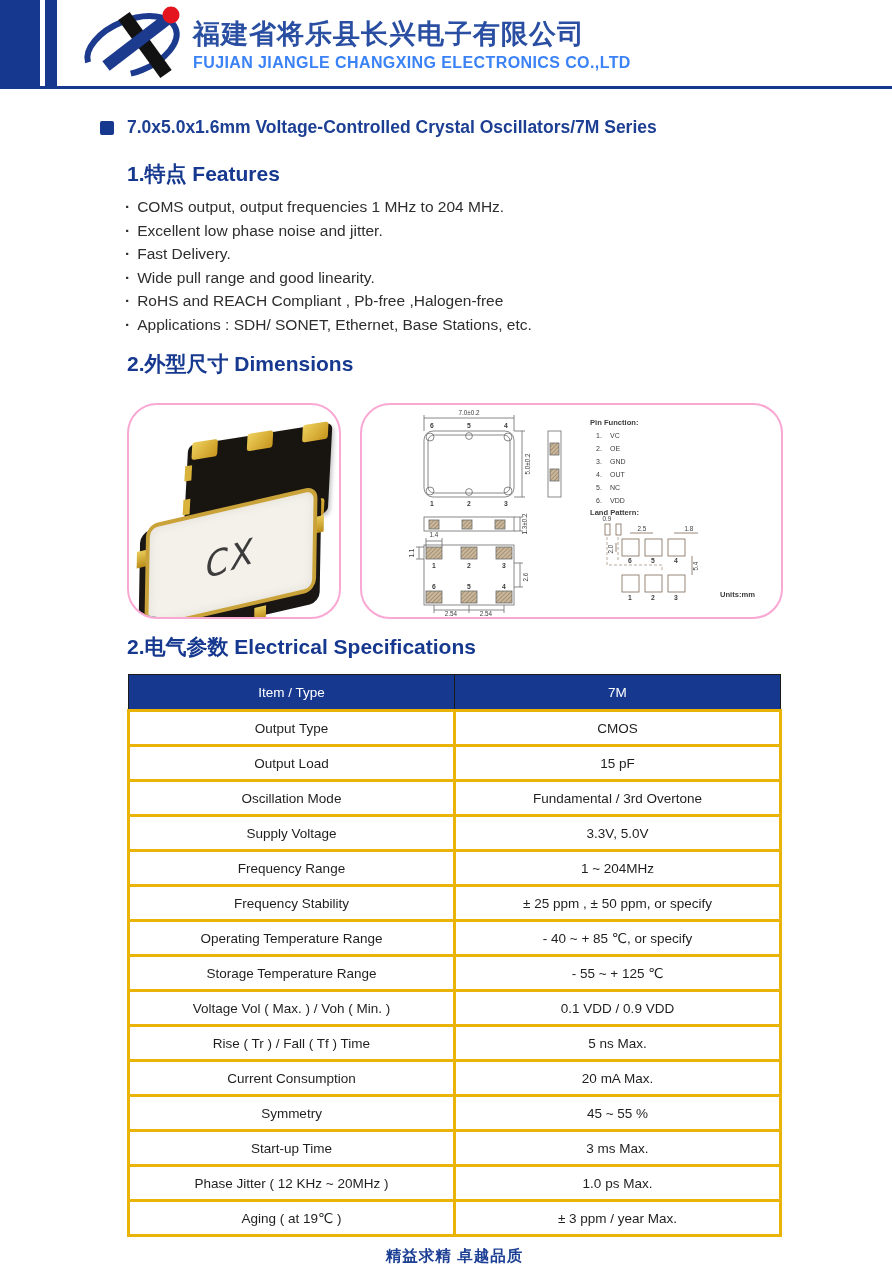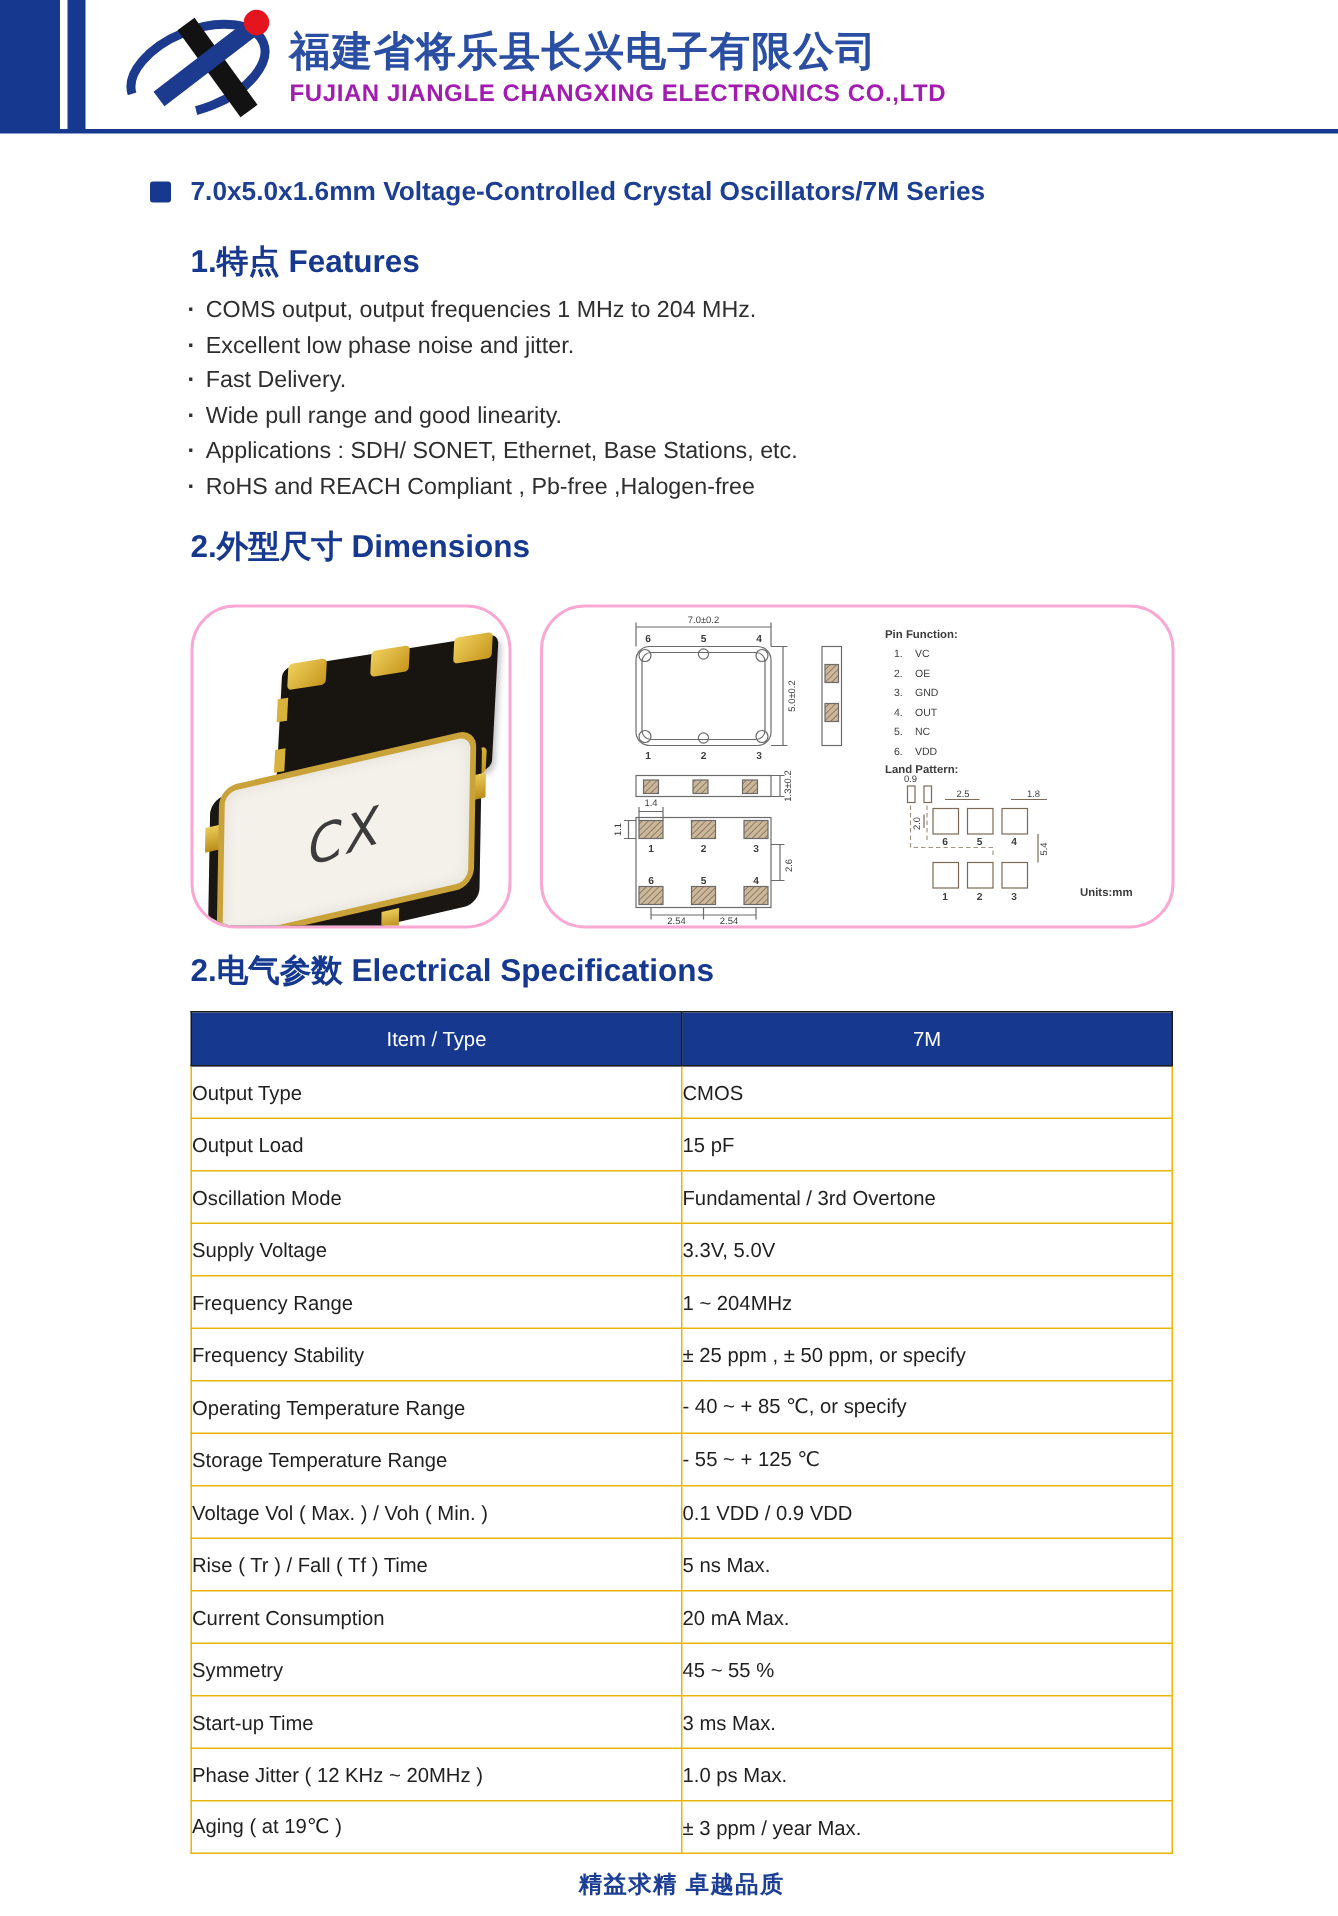--- a/index.html
+++ b/index.html
@@ -10,21 +10,21 @@
     overflow:hidden;
   }
   
   .hdr { position:absolute; top:0; left:0; width:892px; height:96px; background:#fff;padding-left:17px; }
   .hdr-bar1 { position:absolute; top:0; left:0; width:40px; height:86px; background:#16398f; }
   .hdr-bar2 { position:absolute; top:0; left:45px; width:12px; height:86px; background:#16398f; }
   .hdr-rule { position:absolute; top:86px; left:0; width:892px; height:3px; background:#16398f; }
   .logo { position:absolute; top:4px; left:78px; width:122px; height:80px; }
   .co-names { position:absolute; top:18px; left:193px; }
   .co-cn { font-size:27px; font-weight:bold; color:#2a4fa2; letter-spacing:1px; line-height:32px; }
-  .co-en { font-size:16px; font-weight:bold; color:#a21caf; letter-spacing:0.4px; line-height:22px; margin-top:2px; }
+  .co-en { font-size:16px; font-weight:bold; color:#3b82f6; letter-spacing:0.4px; line-height:22px; margin-top:2px; }
   
   .doc-title-row { position:absolute; top:117px; left:100px; display:flex; align-items:center; }
   .title-square { width:14px; height:14px; background:#16398f; border-radius:2px; margin-right:13px; }
   .doc-title { font-size:17.5px; font-weight:bold; color:#1c3f94; }
   
   .sec-heading { font-size:21px; font-weight:bold; color:#16398f; }
   .features-h { position:absolute; top:160px; left:127px; }
   .features-list { position:absolute; top:195px; left:125px; list-style:none; }
   .features-list li { font-size:15.5px; color:#2e2e2e; line-height:23.5px; }
   .features-list li::before { content:"·"; font-weight:bold; margin-right:7px; }
@@ -46,21 +46,21 @@
   .chip-front .base .tab { position:absolute; width:12px; height:16px; background:linear-gradient(#e9cb58,#bb8d1a); }
   .chip-front .base .t1 { left:-3px; top:18px; } .chip-front .base .t2 { left:34%; bottom:-3px; height:12px; }
   .chip-front .base .t3 { left:64%; bottom:-3px; height:12px; } .chip-front .base .t4 { right:-3px; top:24px; }
   .chip-front .lid { position:absolute; inset:0; background:#f3f1ea; border:4px solid #c9a23a; border-radius:12px;
     display:flex; align-items:center; justify-content:center; box-shadow:inset 0 0 10px rgba(0,0,0,0.08); }
   .chip-front .mark { font-size:34px; font-style:italic; color:#3c3c3c; transform:rotate(-6deg); letter-spacing:2px; font-family:"DejaVu Sans",sans-serif; }
   
   .spec-h { position:absolute; top:633px; left:127px; }
   .spec-table { position:absolute; top:674px; left:127px; width:655px; border-collapse:collapse; }
   .spec-table th { background:#16398f; color:#ffffff; font-size:13.5px; font-weight:normal; height:36px; border:1px solid #1a1a1a; }
-  .spec-table td { height:35px; font-size:13.5px; color:#1f1f1f; text-align:left; border:1px solid #eab308; background:#fff; }
+  .spec-table td { height:35px; font-size:13.5px; color:#1f1f1f; text-align:center; border:3px solid #eab308; background:#fff; }
   .spec-table td:first-child, .spec-table th:first-child { width:50%; }
   
   .footer { position:absolute; top:1246px; left:127px; width:655px; text-align:center;
     font-size:15.5px; font-weight:bold; color:#1c3f94; letter-spacing:1px; }
   
   .draw-svg text { font-family:"Liberation Sans","DejaVu Sans",sans-serif; fill:#3c3c3c; }
   .dimtxt { font-size:6.3px; }
   .pintxt { font-size:6.8px; font-weight:bold; }
   .pin1 { fill:#16398f; }
   .listhead { font-size:7.6px; font-weight:bold; fill:#222; }
@@ -90,22 +90,22 @@
   <div class="title-square"></div>
   <div class="doc-title">7.0x5.0x1.6mm Voltage-Controlled Crystal Oscillators/7M Series</div>
 </div>
 
 <div class="sec-heading features-h">1.特点 Features</div>
 <ul class="features-list">
   <li><span>COMS output, output frequencies 1 MHz to 204 MHz.</span></li>
   <li><span>Excellent low phase noise and jitter.</span></li>
   <li><span>Fast Delivery.</span></li>
   <li><span>Wide pull range and good linearity.</span></li>
+  <li><span>RoHS and REACH Compliant , Pb-free ,Halogen-free</span></li>
   <li><span>Applications : SDH/ SONET, Ethernet, Base Stations, etc.</span></li>
-  <li><span>RoHS and REACH Compliant , Pb-free ,Halogen-free</span></li>
 </ul>
 
 <div class="sec-heading dim-h">2.外型尺寸 Dimensions</div>
 
 <div class="panel panel-photo">
   <div class="chip-back">
     <div class="pad p1"></div>
       <div class="pad p2"></div>
       <div class="pad p3"></div>
     <div class="pad p4"></div>

